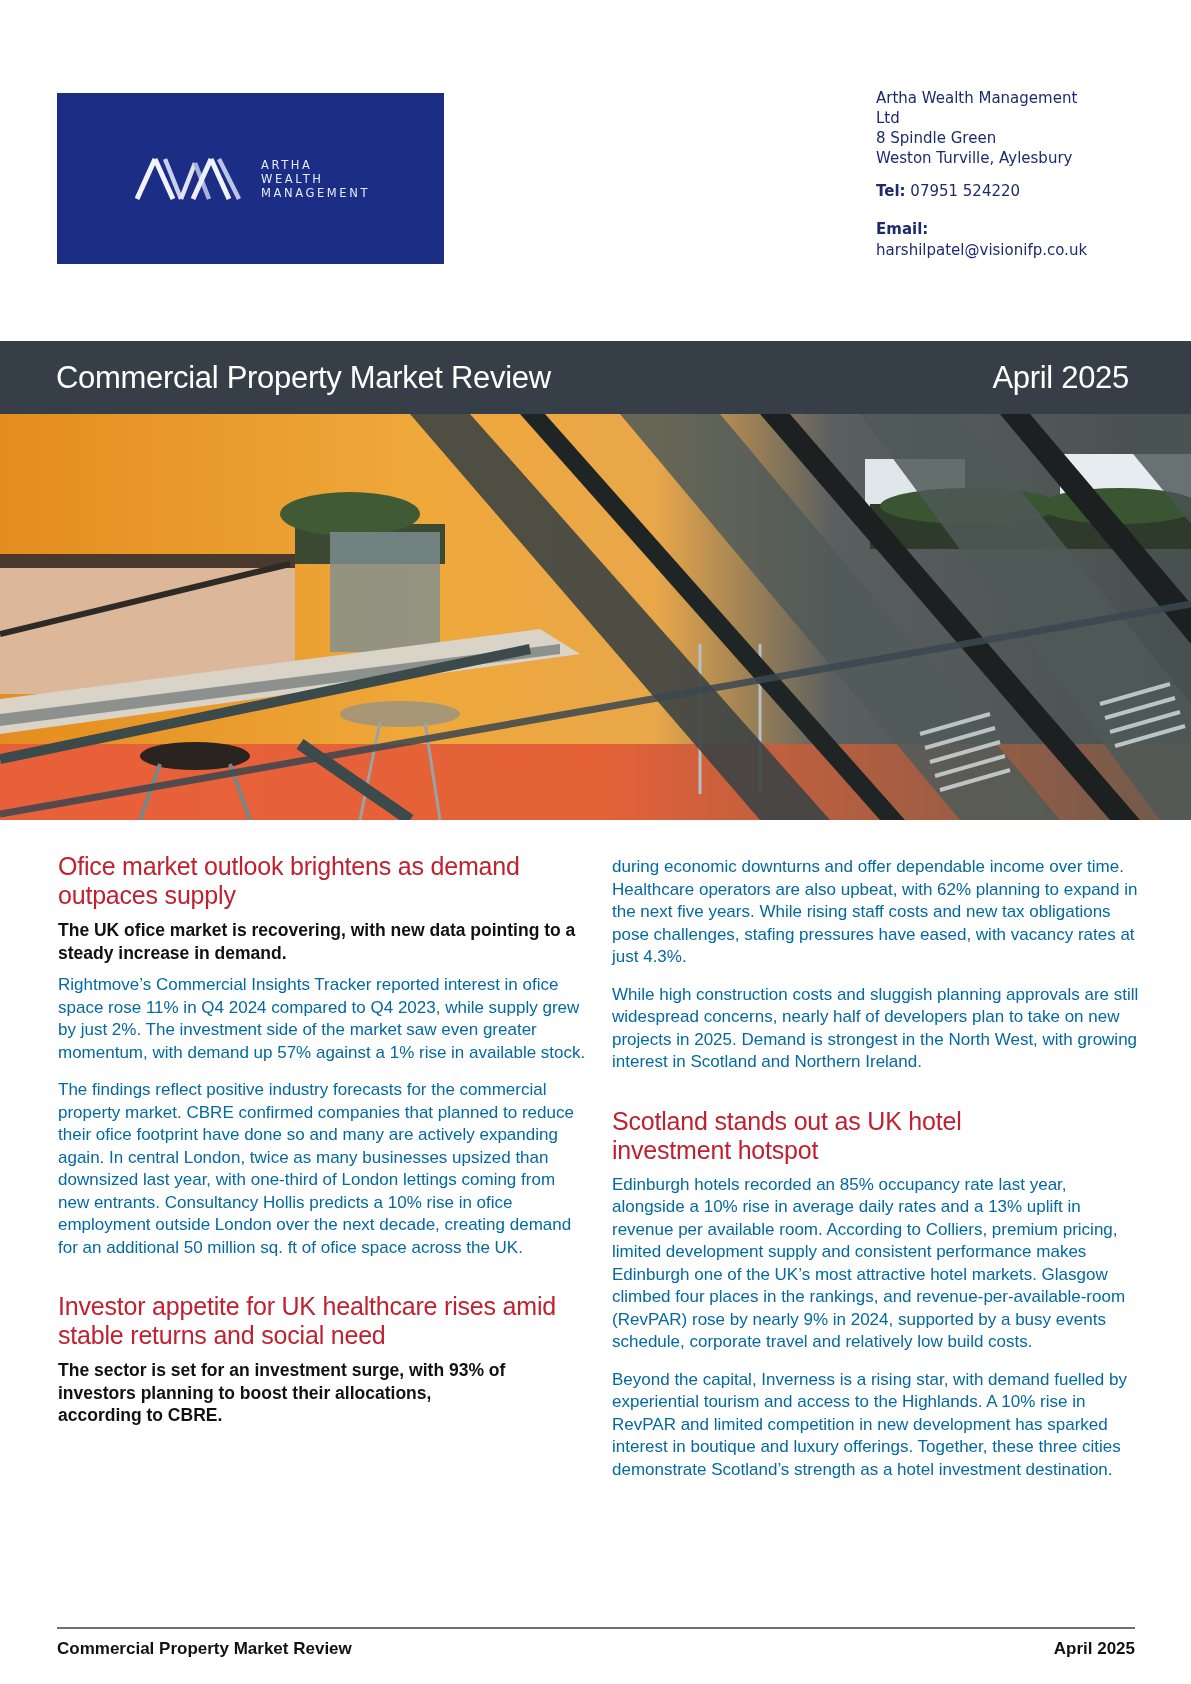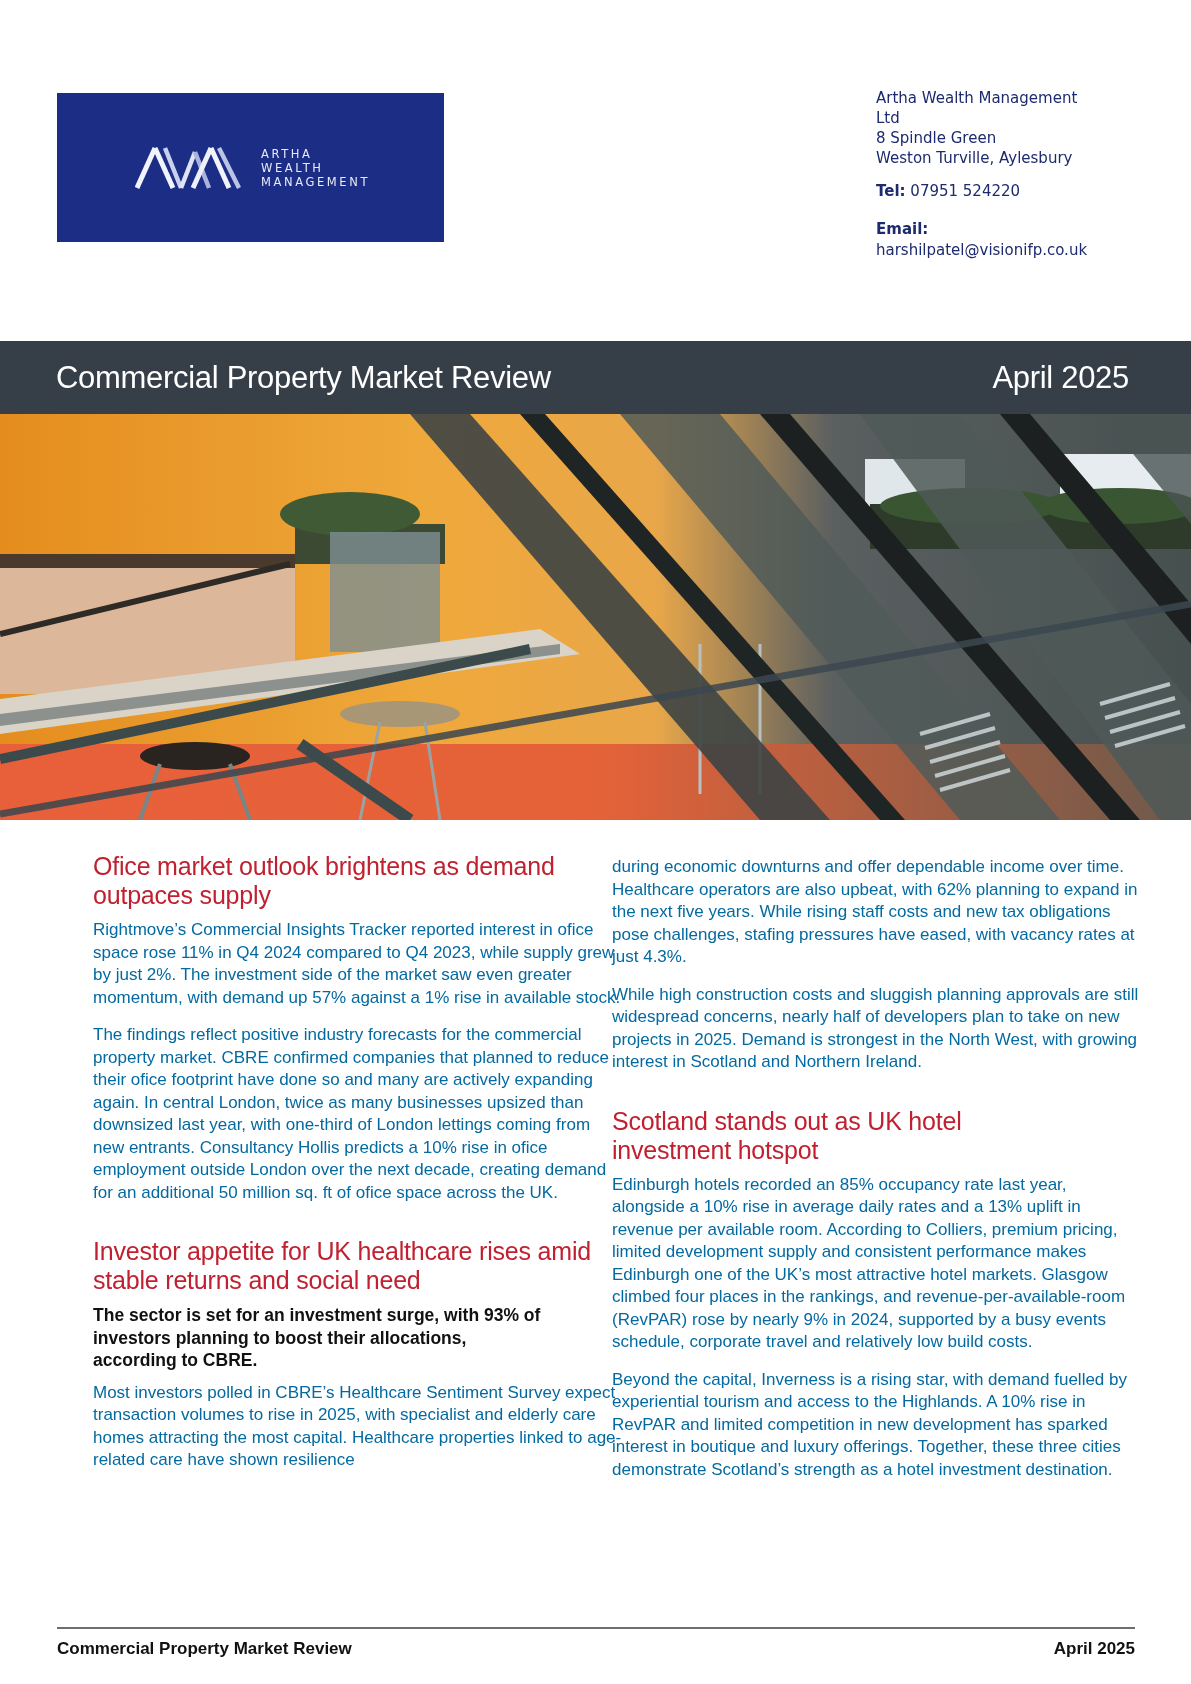--- a/index.html
+++ b/index.html
@@ -1,21 +1,21 @@
 <!DOCTYPE html>
 <html><head>
 <meta charset="utf-8">
 <style>
   * { box-sizing: border-box; margin: 0; padding: 0; }
   html, body { width: 1191px; height: 1684px; background: #ffffff; overflow: hidden; }
   body { position: relative; font-family: "DejaVu Sans", sans-serif; }
 
   
   .logo-box {
-    position: absolute; left: 57px; top: 93px; width: 387px; height: 149px;
+    position: absolute; left: 57px; top: 93px; width: 387px; height: 171px;
     background: #1c2d85;
     display: flex; align-items: center; justify-content: center;
   }
   .logo-inner { display: flex; align-items: center; gap: 14px; margin-left: 4px; }
   .logo-mark svg { display: block; }
   .logo-words { display: flex; flex-direction: column; color: #e8ebf7;
     font-family: "DejaVu Sans", sans-serif; font-size: 11.5px; letter-spacing: 2.6px; line-height: 14px; }
 
   
   .contact {
@@ -39,21 +39,21 @@
 
   
   .hero {
     position: absolute; left: 0; top: 414px; width: 1191px; height: 406px; overflow: hidden;
     background: #c97a2a;
   }
   .hero svg { display: block; }
 
   
   .col { position: absolute; top: 852px; width: 530px; }
-  .col-left { left: 58px; margin-left: 35px; }
+  .col-left { left: 58px; }
   .col-right { left: 612px; }
 
   h2.headline {
     font-family: "Liberation Sans", sans-serif; font-weight: normal;
     color: #c0202f; font-size: 25px; line-height: 29px; margin-bottom: 9px;
     letter-spacing: -0.2px;
   }
   .standfirst {
     font-family: "Liberation Sans", sans-serif; font-weight: bold;
     color: #111111; font-size: 17.5px; line-height: 22.5px; margin-bottom: 10px;
@@ -186,28 +186,28 @@
     <line x1="0" y1="345" x2="530" y2="235" stroke="#3c4a4c" stroke-width="10"></line>
     <line x1="0" y1="400" x2="1191" y2="190" stroke="#3b4750" stroke-width="7" opacity="0.85"></line>
     <line x1="0" y1="220" x2="290" y2="150" stroke="#2e2a26" stroke-width="6"></line>
     <line x1="300" y1="330" x2="410" y2="406" stroke="#3c4a4c" stroke-width="12"></line>
   </svg>
 </div>
 
 <div class="col col-left">
   <article>
     <h2 class="headline">Ofice market outlook brightens as demand outpaces supply</h2>
+    <p class="standfirst">The UK ofice market is recovering, with new data pointing to a steady increase in demand.</p>
     <p class="body-p">Rightmove’s Commercial Insights Tracker reported interest in ofice space rose 11% in Q4 2024 compared to Q4 2023, while supply grew by just 2%. The investment side of the market saw even greater momentum, with demand up 57% against a 1% rise in available stock.</p>
     <p class="body-p">The findings reflect positive industry forecasts for the commercial property market. CBRE confirmed companies that planned to reduce their ofice footprint have done so and many are actively expanding again. In central London, twice as many businesses upsized than downsized last year, with one-third of London lettings coming from new entrants. Consultancy Hollis predicts a 10% rise in ofice employment outside London over the next decade, creating demand for an additional 50 million sq. ft of ofice space across the UK.</p>
   </article>
   <div class="section-gap"></div>
   <article>
     <h2 class="headline">Investor appetite for UK healthcare rises amid stable returns and social need</h2>
     <p class="standfirst" style="width:455px">The sector is set for an investment surge, with 93% of investors planning to boost their allocations, according to CBRE.</p>
-    <p class="body-p">Most investors polled in CBRE’s Healthcare Sentiment Survey expect transaction volumes to rise in 2025, with specialist and elderly care homes attracting the most capital. Healthcare properties linked to age-related care have shown resilience</p>
   </article>
 </div>
 
 <div class="col col-right" style="top:856px">
   <p class="body-p">during economic downturns and offer dependable income over time. Healthcare operators are also upbeat, with 62% planning to expand in the next five years. While rising staff costs and new tax obligations pose challenges, stafing pressures have eased, with vacancy rates at just 4.3%.</p>
   <p class="body-p">While high construction costs and sluggish planning approvals are still widespread concerns, nearly half of developers plan to take on new projects in 2025. Demand is strongest in the North West, with growing interest in Scotland and Northern Ireland.</p>
   <div class="section-gap"></div>
   <article>
     <h2 class="headline" style="width:400px">Scotland stands out as UK hotel investment hotspot</h2>
     <p class="body-p">Edinburgh hotels recorded an 85% occupancy rate last year, alongside a 10% rise in average daily rates and a 13% uplift in revenue per available room. According to Colliers, premium pricing, limited development supply and consistent performance makes Edinburgh one of the UK’s most attractive hotel markets. Glasgow climbed four places in the rankings, and revenue-per-available-room (RevPAR) rose by nearly 9% in 2024, supported by a busy events schedule, corporate travel and relatively low build costs.</p>

